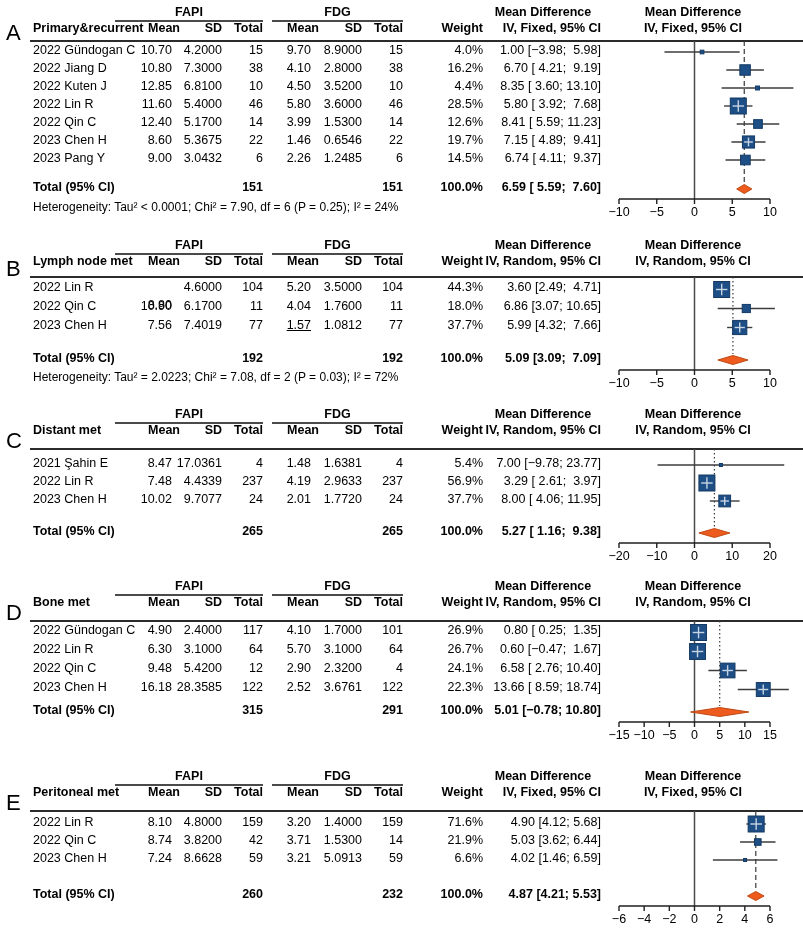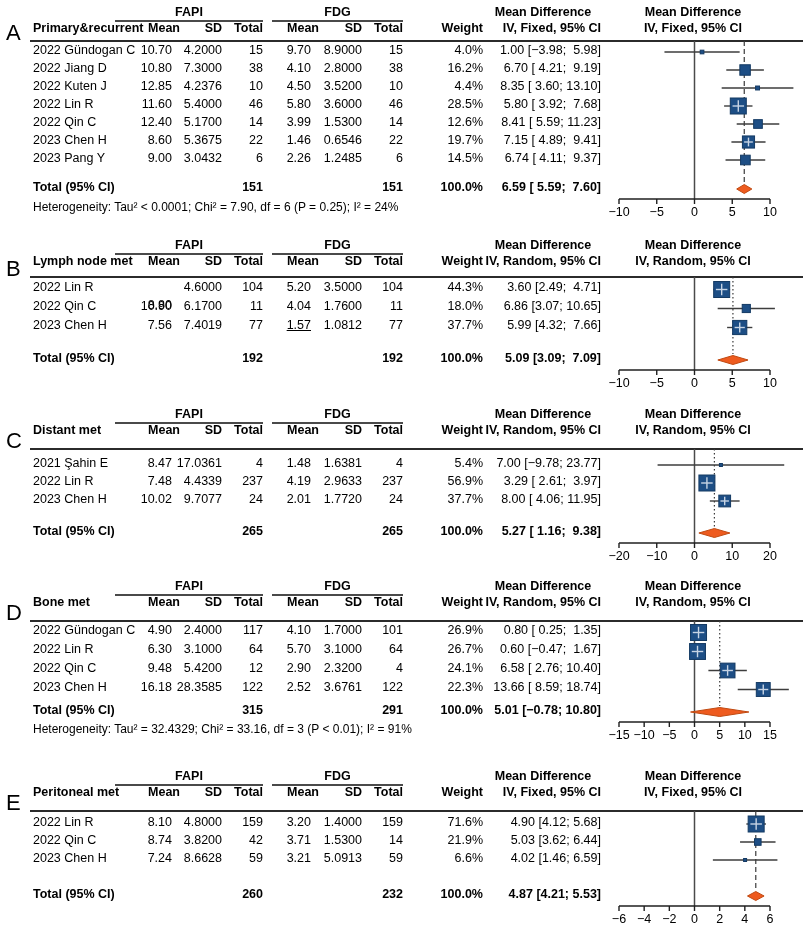--- a/index.html
+++ b/index.html
@@ -52,21 +52,21 @@
       <div class="t r" style="left: 112px; top: 61px; width: 60px;">10.80</div>
       <div class="t r" style="left: 158px; top: 61px; width: 64px;">7.3000</div>
       <div class="t r" style="left: 217px; top: 61px; width: 46px;">38</div>
       <div class="t r" style="left: 251px; top: 61px; width: 60px;">4.10</div>
       <div class="t r" style="left: 298px; top: 61px; width: 64px;">2.8000</div>
       <div class="t r" style="left: 357px; top: 61px; width: 46px;">38</div>
       <div class="t r" style="left: 427px; top: 61px; width: 56px;">16.2%</div>
       <div class="t r" style="left: 478px; top: 61px; width: 123px;">6.70 [ 4.21;  9.19]</div>
       <div class="t" style="left: 33px; top: 79px; width: 150px;">2022 Kuten J</div>
       <div class="t r" style="left: 112px; top: 79px; width: 60px;">12.85</div>
-      <div class="t r" style="left: 158px; top: 79px; width: 64px;">4.2376</div>
+      <div class="t r" style="left: 158px; top: 79px; width: 64px;">6.8100</div>
       <div class="t r" style="left: 217px; top: 79px; width: 46px;">10</div>
       <div class="t r" style="left: 251px; top: 79px; width: 60px;">4.50</div>
       <div class="t r" style="left: 298px; top: 79px; width: 64px;">3.5200</div>
       <div class="t r" style="left: 357px; top: 79px; width: 46px;">10</div>
       <div class="t r" style="left: 427px; top: 79px; width: 56px;">4.4%</div>
       <div class="t r" style="left: 478px; top: 79px; width: 123px;">8.35 [ 3.60; 13.10]</div>
       <div class="t" style="left: 33px; top: 97px; width: 150px;">2022 Lin R</div>
       <div class="t r" style="left: 112px; top: 97px; width: 60px;">11.60</div>
       <div class="t r" style="left: 158px; top: 97px; width: 64px;">5.4000</div>
       <div class="t r" style="left: 217px; top: 97px; width: 46px;">46</div>
@@ -187,20 +187,21 @@
       <div class="t r" style="left: 251px; top: 88px; width: 60px; text-decoration: underline;">1.57</div>
       <div class="t r" style="left: 298px; top: 88px; width: 64px;">1.0812</div>
       <div class="t r" style="left: 357px; top: 88px; width: 46px;">77</div>
       <div class="t r" style="left: 427px; top: 88px; width: 56px;">37.7%</div>
       <div class="t r" style="left: 478px; top: 88px; width: 123px;">5.99 [4.32;  7.66]</div>
       <div class="t b" style="left: 33px; top: 121px; width: 150px;">Total (95% CI)</div>
       <div class="t b r" style="left: 217px; top: 121px; width: 46px;">192</div>
       <div class="t b r" style="left: 357px; top: 121px; width: 46px;">192</div>
       <div class="t b r" style="left: 427px; top: 121px; width: 56px;">100.0%</div>
       <div class="t b r" style="left: 478px; top: 121px; width: 123px;">5.09 [3.09;  7.09]</div>
+      <div class="het" style="left: 33px; top: 140px; width: 520px;">Heterogeneity: Tau² = 2.0223; Chi² = 7.08, df = 2 (P = 0.03); I² = 72%</div>
       <svg width="240" height="118" style="left: 563px; top: 47px;">
         <line x1="131.5" y1="0" x2="131.5" y2="93" stroke="#4a4a4a" stroke-width="1.5"></line>
         <line x1="169.9295" y1="0" x2="169.9295" y2="77" stroke="#3a3a3a" stroke-width="1.2" stroke-dasharray="1.6,2.4"></line>
         <line x1="150.29950000000002" y1="12.5" x2="167.0605" y2="12.5" stroke="#3d3d3d" stroke-width="1.4"></line>
         <rect x="150.68" y="4.5" width="16" height="16" fill="#1d4e85" stroke="#143a63" stroke-width="1"></rect>
         <line x1="152.92000000000002" y1="12.5" x2="164.44" y2="12.5" stroke="#c7d4e4" stroke-width="1.4"></line>
         <line x1="158.68" y1="6.74" x2="158.68" y2="18.259999999999998" stroke="#c7d4e4" stroke-width="1.4"></line>
         <line x1="154.67849999999999" y1="31.5" x2="211.9075" y2="31.5" stroke="#3d3d3d" stroke-width="1.4"></line>
         <rect x="179.22162063517567" y="27.428620635175648" width="8.142758729648705" height="8.142758729648705" fill="#1d4e85" stroke="#143a63" stroke-width="1"></rect>
         <line x1="164.11599999999999" y1="50.5" x2="189.333" y2="50.5" stroke="#3d3d3d" stroke-width="1.4"></line>
@@ -352,21 +353,20 @@
       <div class="t r" style="left: 251px; top: 115px; width: 60px;">2.52</div>
       <div class="t r" style="left: 298px; top: 115px; width: 64px;">3.6761</div>
       <div class="t r" style="left: 357px; top: 115px; width: 46px;">122</div>
       <div class="t r" style="left: 427px; top: 115px; width: 56px;">22.3%</div>
       <div class="t r" style="left: 478px; top: 115px; width: 123px;">13.66 [ 8.59; 18.74]</div>
       <div class="t b" style="left: 33px; top: 138px; width: 150px;">Total (95% CI)</div>
       <div class="t b r" style="left: 217px; top: 138px; width: 46px;">315</div>
       <div class="t b r" style="left: 357px; top: 138px; width: 46px; text-align: right;">291</div>
       <div class="t b r" style="left: 427px; top: 138px; width: 56px;">100.0%</div>
       <div class="t b r" style="left: 478px; top: 138px; width: 123px;">5.01 [−0.78; 10.80]</div>
-      <div class="het" style="left: 33px; top: 157px; width: 520px;">Heterogeneity: Tau² = 32.4329; Chi² = 33.16, df = 3 (P &lt; 0.01); I² = 91%</div>
       <svg width="240" height="134" style="left: 563px; top: 56px;">
         <line x1="131.5" y1="0" x2="131.5" y2="101" stroke="#4a4a4a" stroke-width="1.5"></line>
         <line x1="156.71699999999998" y1="0" x2="156.71699999999998" y2="85" stroke="#3a3a3a" stroke-width="1.2" stroke-dasharray="1.6,2.4"></line>
         <line x1="132.75833333333333" y1="11.5" x2="138.29500000000002" y2="11.5" stroke="#3d3d3d" stroke-width="1.4"></line>
         <rect x="127.52666666666667" y="3.5" width="16" height="16" fill="#1d4e85" stroke="#143a63" stroke-width="1"></rect>
         <line x1="129.76666666666668" y1="11.5" x2="141.28666666666666" y2="11.5" stroke="#c7d4e4" stroke-width="1.4"></line>
         <line x1="135.52666666666667" y1="5.74" x2="135.52666666666667" y2="17.259999999999998" stroke="#c7d4e4" stroke-width="1.4"></line>
         <line x1="129.13433333333333" y1="30.5" x2="139.90566666666666" y2="30.5" stroke="#3d3d3d" stroke-width="1.4"></line>
         <rect x="126.56465125319903" y="22.544651253199056" width="15.91069749360189" height="15.91069749360189" fill="#1d4e85" stroke="#143a63" stroke-width="1"></rect>
         <line x1="128.7921489023033" y1="30.5" x2="140.24785109769667" y2="30.5" stroke="#c7d4e4" stroke-width="1.4"></line>

